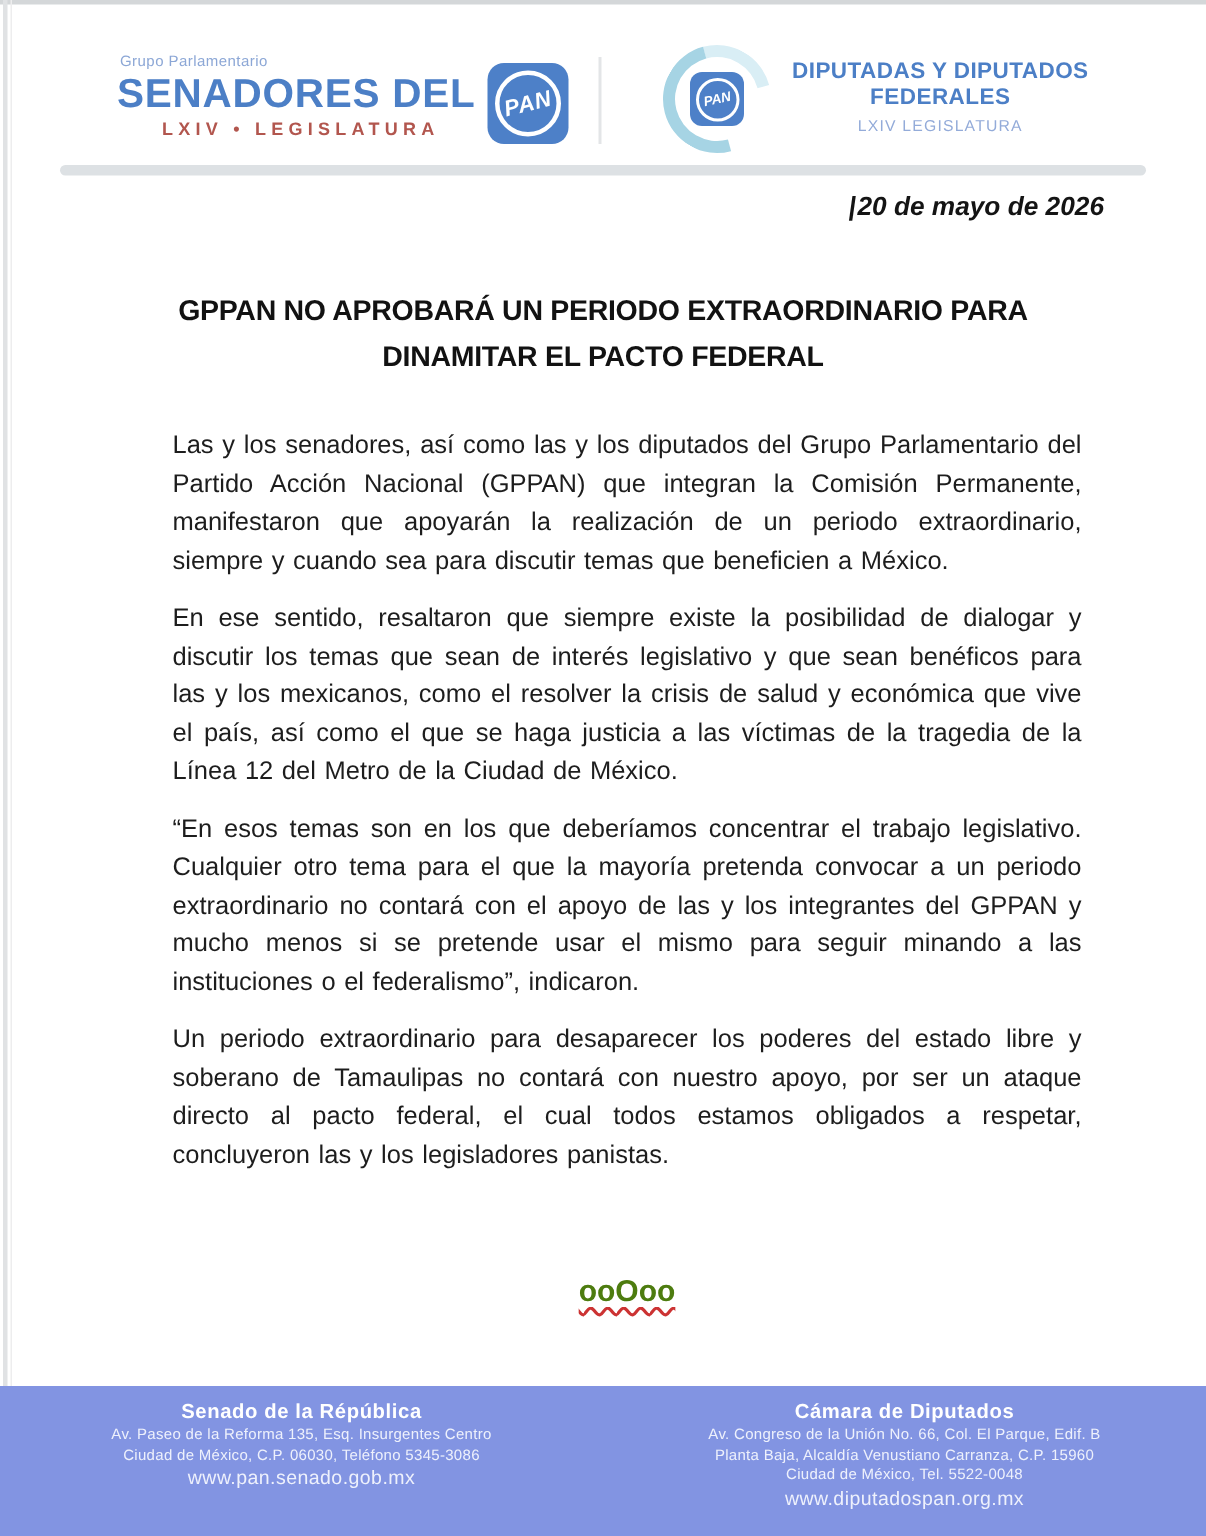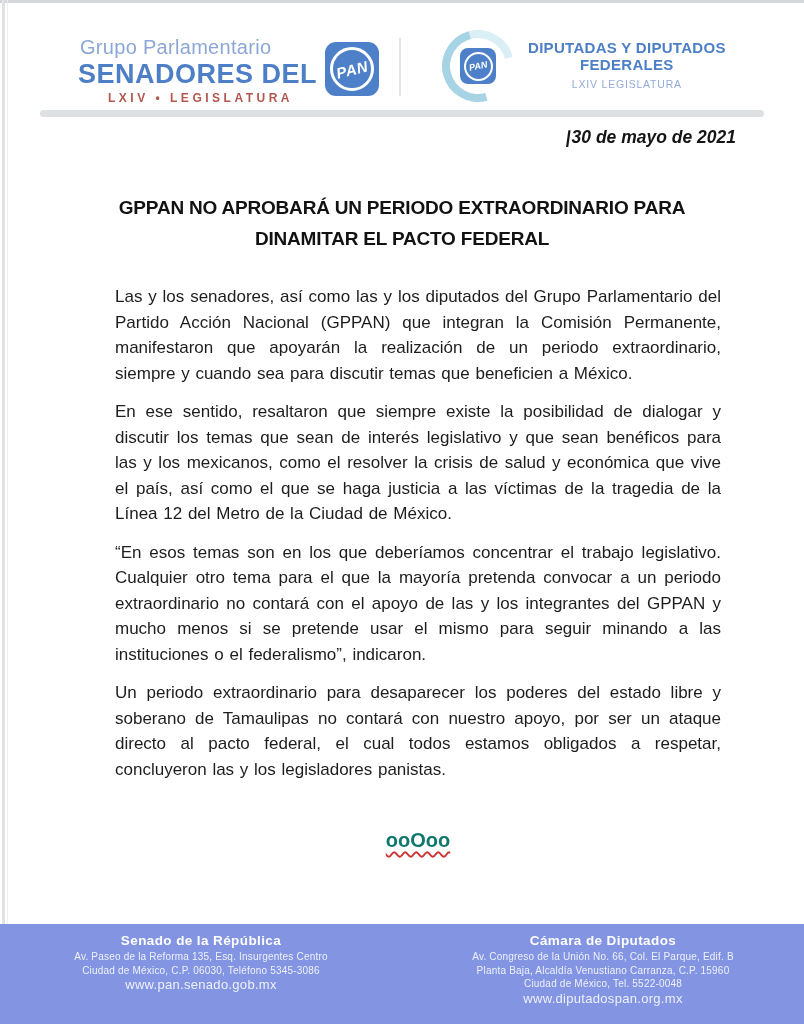--- a/index.html
+++ b/index.html
@@ -9,21 +9,21 @@
   }
   
   .scan-top{position:absolute;top:0;left:0;right:0;height:3px;background:#d4d7d9;}
   .scan-left{position:absolute;top:0;left:2px;bottom:0;width:3px;background:#e0e2e4;}
   .scan-left-inner{position:absolute;top:0;left:7px;bottom:0;width:1px;background:#ededee;}
 
   
   .header{position:absolute;top:30px;left:0;right:0;height:78px;}
   .logo-senators{position:absolute;left:78px;top:6px;display:flex;align-items:flex-start;}
   .sen-text{display:flex;flex-direction:column;}
-  .sen-group{font-size:20px;color:#8fa8d8;color:#8ca7d6;letter-spacing:.3px;margin-left:2px;}
+  .sen-group{font-size:10px;color:#8fa8d8;color:#8ca7d6;letter-spacing:.3px;margin-left:2px;}
   .sen-title{font-size:27px;font-weight:bold;color:#4c7fc6;letter-spacing:.5px;line-height:30px;}
   .sen-leg{font-size:12px;font-weight:bold;color:#b2564e;letter-spacing:3.5px;margin-top:2px;padding-left:30px;}
   .pan-box{width:54px;height:54px;background:#4d80c8;border-radius:11px;display:flex;align-items:center;justify-content:center;margin-left:8px;margin-top:6px;}
   .pan-box .pan-ring{width:44px;height:44px;border:3px solid #ffffff;border-radius:50%;display:flex;align-items:center;justify-content:center;box-sizing:border-box;}
   .pan-box .pan-word{color:#ffffff;font-weight:bold;font-style:italic;font-size:15px;transform:rotate(-14deg);letter-spacing:.5px;}
 
   .header-divider{position:absolute;left:399px;top:8px;height:58px;width:2px;background:#e3e5e7;}
 
   .logo-deputies{position:absolute;left:442px;top:0;display:flex;align-items:center;}
   .dep-ring{
@@ -47,21 +47,21 @@
   
   .doc-title{position:absolute;top:192px;left:90px;right:90px;text-align:center;font-weight:bold;font-size:19px;line-height:31px;color:#121212;letter-spacing:-.2px;}
 
   
   .body-col{position:absolute;top:284px;left:115px;width:606px;}
   .body-col p{
     margin:0 0 13px 0;font-size:17px;line-height:25.5px;text-align:justify;color:#1d1d1d;
     word-spacing:1px;
   }
   .closing{
-    margin-top:47px;text-align:center;font-weight:bold;font-size:20px;color:#0f766e;
+    margin-top:68px;text-align:center;font-weight:bold;font-size:20px;color:#4d7c0f;
     text-decoration:underline wavy #cc3333 1.5px;text-underline-offset:4px;
   }
 
   
   .footer{
     position:absolute;left:0;right:0;bottom:0;height:100px;background:#8294e2;
     display:flex;color:#ffffff;
   }
   .footer-col{width:50%;text-align:center;padding-top:9px;box-sizing:border-box;}
   .footer-title{font-size:13.5px;font-weight:bold;letter-spacing:.4px;margin-bottom:2px;color:#ffffff;}
@@ -104,21 +104,21 @@
         <span class="dep-title">DIPUTADAS Y DIPUTADOS</span>
         <span class="dep-title">FEDERALES</span>
         <span class="dep-leg">LXIV LEGISLATURA</span>
       </div>
     </div>
   </div>
 
   <div class="gray-bar"></div>
 
   <div class="date-line">
-    <span class="date-cursor">|</span><span>30 de mayo de 2021</span>
+    <span class="date-cursor">|</span><span>20 de mayo de 2026</span>
   </div>
 
   <div class="doc-title">
     <span style="display:block">GPPAN NO APROBARÁ UN PERIODO EXTRAORDINARIO PARA</span>
     <span style="display:block">DINAMITAR EL PACTO FEDERAL</span>
   </div>
 
   <div class="body-col">
     <p>Las y los senadores, así como las y los diputados del Grupo Parlamentario del Partido Acción Nacional (GPPAN) que integran la Comisión Permanente, manifestaron que apoyarán la realización de un periodo extraordinario, siempre y cuando sea para discutir temas que beneficien a México.</p>
     <p>En ese sentido, resaltaron que siempre existe la posibilidad de dialogar y discutir los temas que sean de interés legislativo y que sean benéficos para las y los mexicanos, como el resolver la crisis de salud y económica que vive el país, así como el que se haga justicia a las víctimas de la tragedia de la Línea 12 del Metro de la Ciudad de México.</p>

